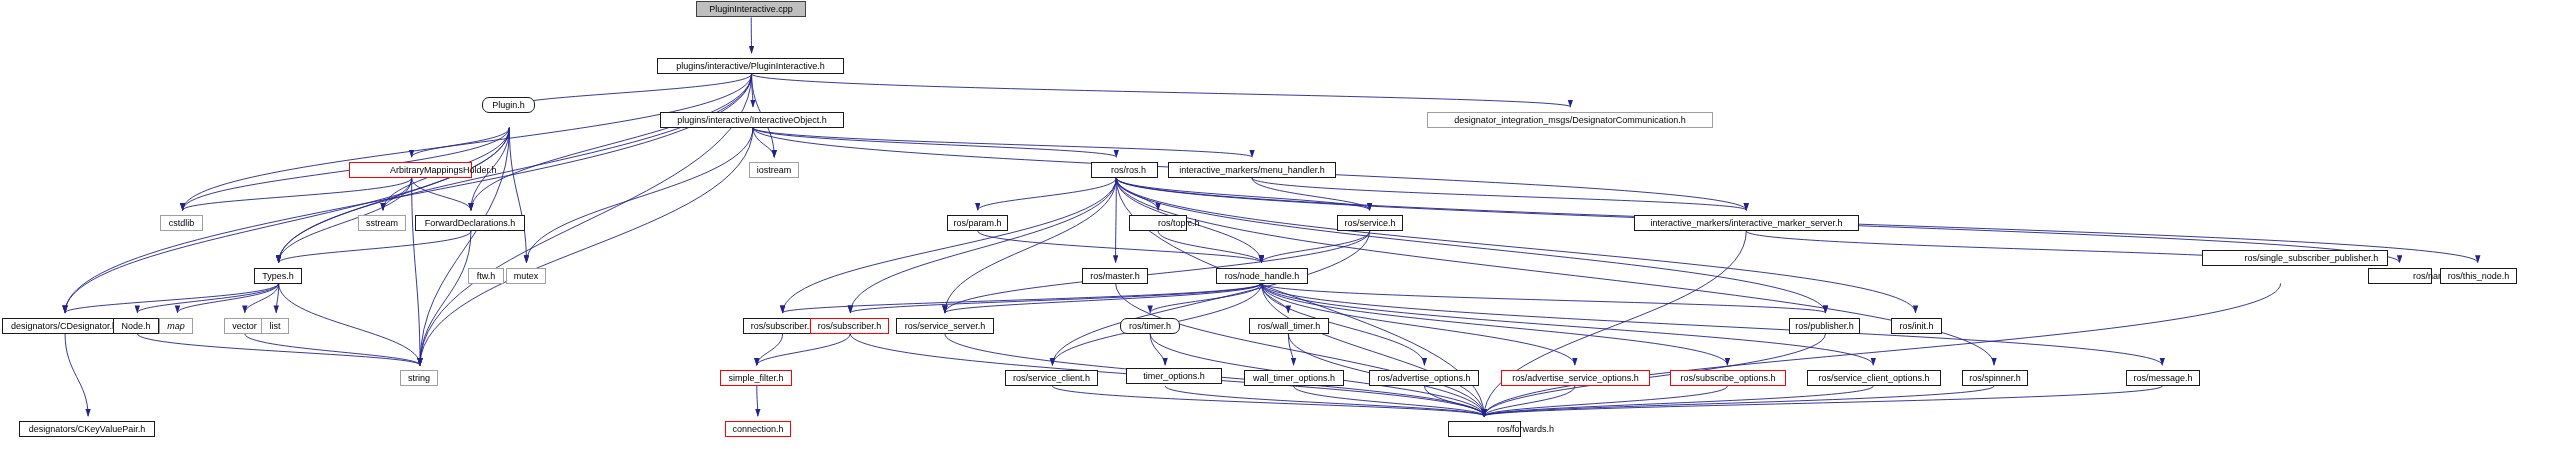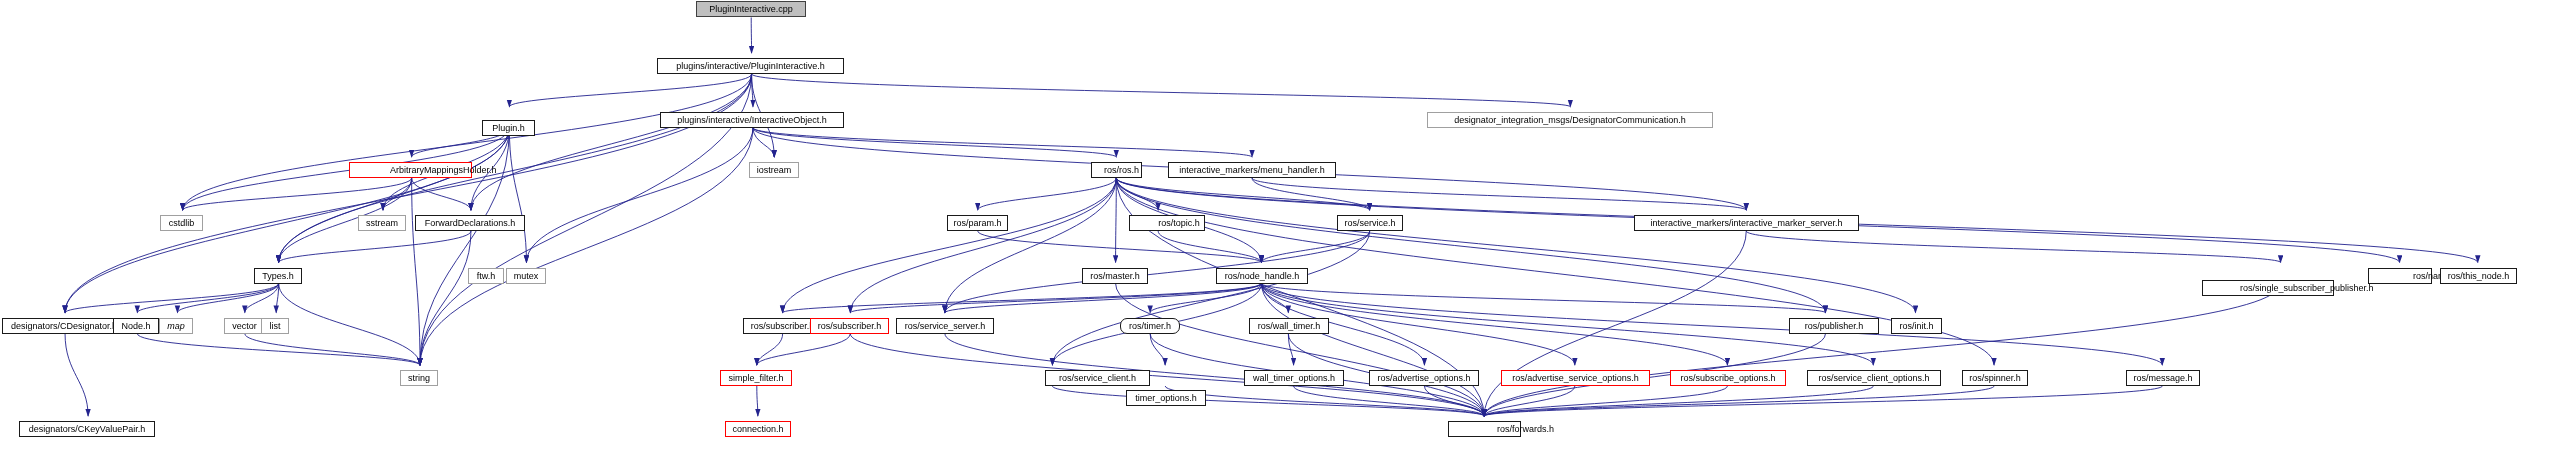--- a/index.html
+++ b/index.html
@@ -159,57 +159,57 @@
         <path d="M2254.5,553 C2254.5,575.5 2124.5,580.5 2124.5,596" fill="none" stroke="#23238e" stroke-width="1.3" marker-end="url(#arrow)"></path>
         <path d="M2473,553 C2473,575.5 2124.5,580.5 2124.5,596" fill="none" stroke="#23238e" stroke-width="1.3" marker-end="url(#arrow)"></path>
         <path d="M2682,553 C2682,575.5 2124.5,580.5 2124.5,596" fill="none" stroke="#23238e" stroke-width="1.3" marker-end="url(#arrow)"></path>
         <path d="M2855,553 C2855,575.5 2124.5,580.5 2124.5,596" fill="none" stroke="#23238e" stroke-width="1.3" marker-end="url(#arrow)"></path>
         <path d="M3096,553 C3096,575.5 2124.5,580.5 2124.5,596" fill="none" stroke="#23238e" stroke-width="1.3" marker-end="url(#arrow)"></path>
       </g>
   </svg>
   <div id="node-layer">
       <div class="node root" style="left: 696px; top: 1.4px; width: 110px;">PluginInteractive.cpp</div>
       <div class="node hdr" style="left: 657px; top: 58px; width: 187px;">plugins/interactive/PluginInteractive.h</div>
-      <div class="node hdr" style="left: 482px; top: 120px; width: 53px;">Plugin.h</div>
+      <div class="node hdr" style="left: 482px; top: 97px; width: 53px; border-radius: 7px;">Plugin.h</div>
       <div class="node hdr" style="left: 660px; top: 112px; width: 184px;">plugins/interactive/InteractiveObject.h</div>
       <div class="node gray" style="left: 1427px; top: 112px; width: 286px;">designator_integration_msgs/DesignatorCommunication.h</div>
       <div class="node red" style="left: 349px; top: 162px; width: 123px; padding-left: 40px;">ArbitraryMappingsHolder.h</div>
       <div class="node gray" style="left: 749px; top: 162px; width: 50px;">iostream</div>
-      <div class="node hdr" style="left: 1091px; top: 162px; width: 51px; padding-left: 12px;">ros/ros.h</div>
+      <div class="node hdr" style="left: 1091px; top: 162px; width: 67px; padding-left: 12px;">ros/ros.h</div>
       <div class="node hdr" style="left: 1168px; top: 162px; width: 168px;">interactive_markers/menu_handler.h</div>
       <div class="node gray" style="left: 160px; top: 215px; width: 43px;">cstdlib</div>
       <div class="node gray" style="left: 358px; top: 215px; width: 48px;">sstream</div>
       <div class="node hdr" style="left: 415px; top: 215px; width: 110px;">ForwardDeclarations.h</div>
       <div class="node hdr" style="left: 947px; top: 215px; width: 61px;">ros/param.h</div>
-      <div class="node hdr" style="left: 1129px; top: 215px; width: 76px; padding-left: 28px;">ros/topic.h</div>
+      <div class="node hdr" style="left: 1129px; top: 215px; width: 58px; padding-left: 28px;">ros/topic.h</div>
       <div class="node hdr" style="left: 1337px; top: 215px; width: 66px;">ros/service.h</div>
       <div class="node hdr" style="left: 1634px; top: 215px; width: 225px;">interactive_markers/interactive_marker_server.h</div>
       <div class="node hdr" style="left: 254px; top: 268px; width: 48px;">Types.h</div>
       <div class="node gray" style="left: 468px; top: 268px; width: 36px;">ftw.h</div>
       <div class="node gray" style="left: 506px; top: 268px; width: 40px;">mutex</div>
       <div class="node hdr" style="left: 1082px; top: 268px; width: 66px;">ros/master.h</div>
       <div class="node hdr" style="left: 1216px; top: 268px; width: 92px;">ros/node_handle.h</div>
-      <div class="node hdr" style="left: 2202px; top: 280px; width: 132px; padding-left: 37px;">ros/single_subscriber_publisher.h</div>
+      <div class="node hdr" style="left: 2202px; top: 250px; width: 186px; padding-left: 37px;">ros/single_subscriber_publisher.h</div>
       <div class="node hdr" style="left: 2368px; top: 268px; width: 64px; padding-left: 44px;">ros/names.h</div>
       <div class="node hdr" style="left: 2440px; top: 268px; width: 77px;">ros/this_node.h</div>
       <div class="node hdr" style="left: 2.1px; top: 318px; width: 124px;">designators/CDesignator.h</div>
       <div class="node hdr" style="left: 113px; top: 318px; width: 46px;">Node.h</div>
       <div class="node gray" style="left: 159px; top: 318px; width: 34px; font-style: italic;">map</div>
       <div class="node gray" style="left: 224px; top: 318px; width: 41px;">vector</div>
       <div class="node gray" style="left: 261px; top: 318px; width: 28px;">list</div>
       <div class="node hdr" style="left: 743px; top: 318px; width: 79px;">ros/subscriber.h</div>
       <div class="node red" style="left: 810px; top: 318px; width: 79px;">ros/subscriber.h</div>
       <div class="node hdr" style="left: 896px; top: 318px; width: 98px;">ros/service_server.h</div>
       <div class="node hdr" style="left: 1120px; top: 318px; width: 60px; border-radius: 7px;">ros/timer.h</div>
       <div class="node hdr" style="left: 1249px; top: 318px; width: 80px;">ros/wall_timer.h</div>
-      <div class="node hdr" style="left: 1789px; top: 318px; width: 90px;">ros/publisher.h</div>
+      <div class="node hdr" style="left: 1789px; top: 318px; width: 71px;">ros/publisher.h</div>
       <div class="node hdr" style="left: 1891px; top: 318px; width: 51px;">ros/init.h</div>
       <div class="node red" style="left: 720px; top: 370px; width: 72px;">simple_filter.h</div>
-      <div class="node hdr" style="left: 1005px; top: 370px; width: 105px; margin-left: 40px;">ros/service_client.h</div>
-      <div class="node hdr" style="left: 1126px; top: 390px; width: 80px;">timer_options.h</div>
+      <div class="node hdr" style="left: 1005px; top: 370px; width: 93px;">ros/service_client.h</div>
+      <div class="node hdr" style="left: 1126px; top: 368px; width: 96px;">timer_options.h</div>
       <div class="node hdr" style="left: 1244px; top: 370px; width: 100px;">wall_timer_options.h</div>
       <div class="node hdr" style="left: 1369px; top: 370px; width: 110px;">ros/advertise_options.h</div>
       <div class="node red" style="left: 1501px; top: 370px; width: 149px;">ros/advertise_service_options.h</div>
       <div class="node red" style="left: 1670px; top: 370px; width: 116px;">ros/subscribe_options.h</div>
       <div class="node hdr" style="left: 1807px; top: 370px; width: 134px;">ros/service_client_options.h</div>
       <div class="node hdr" style="left: 1962px; top: 370px; width: 66px;">ros/spinner.h</div>
       <div class="node hdr" style="left: 2126px; top: 370px; width: 74px;">ros/message.h</div>
       <div class="node hdr" style="left: 19px; top: 421px; width: 136px;">designators/CKeyValuePair.h</div>
       <div class="node gray" style="left: 400px; top: 370px; width: 38px;">string</div>
       <div class="node red" style="left: 725px; top: 421px; width: 66px;">connection.h</div>

